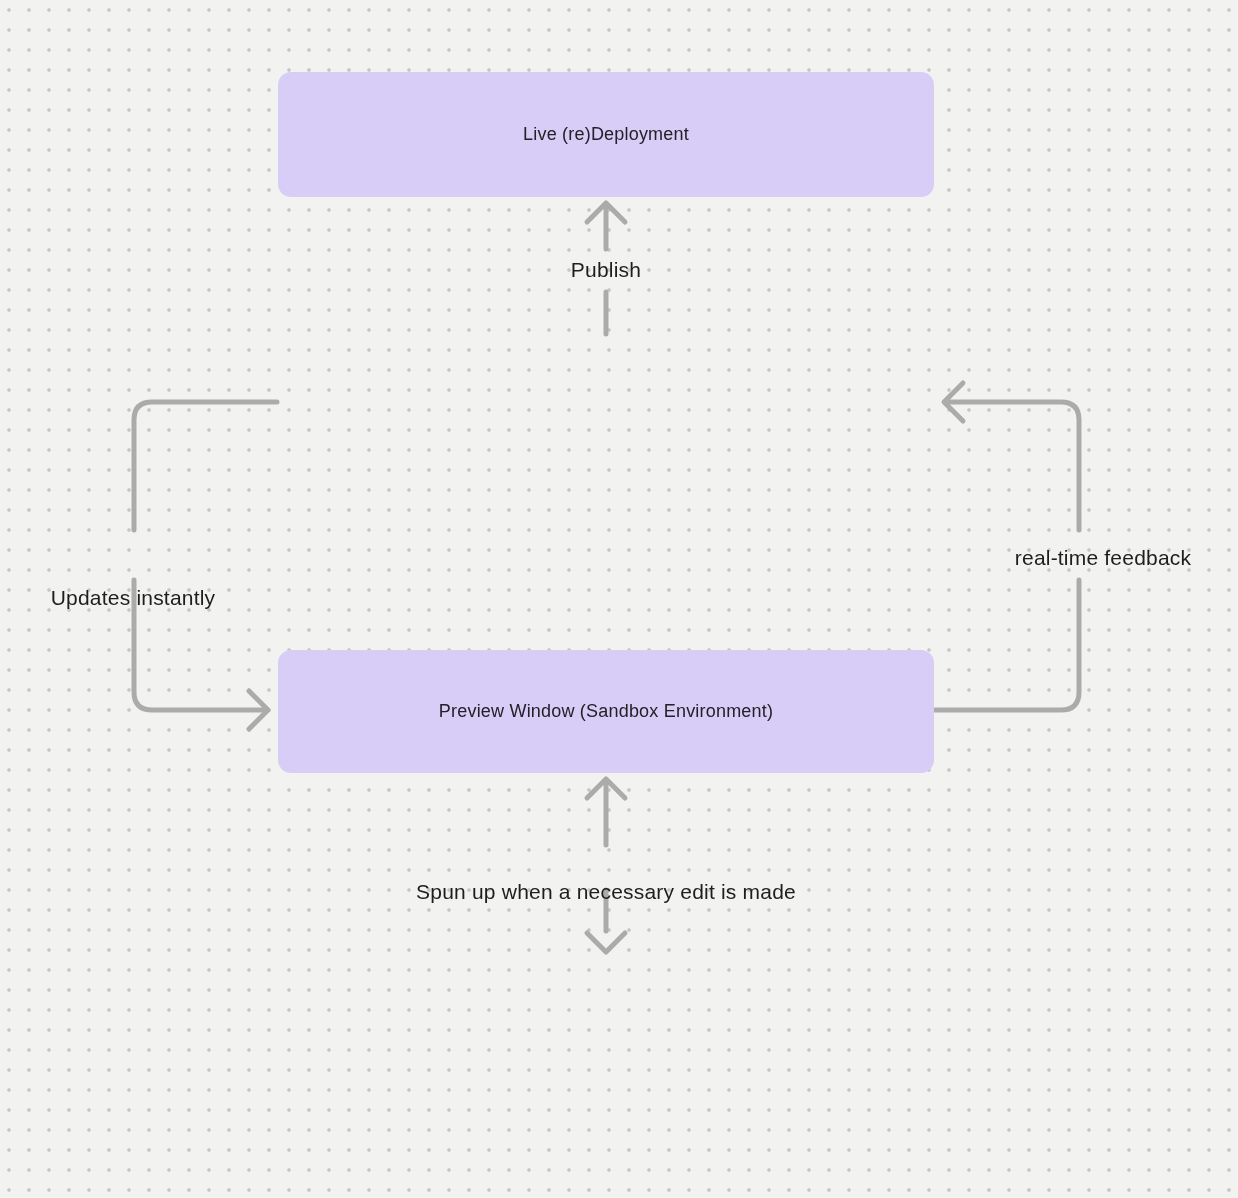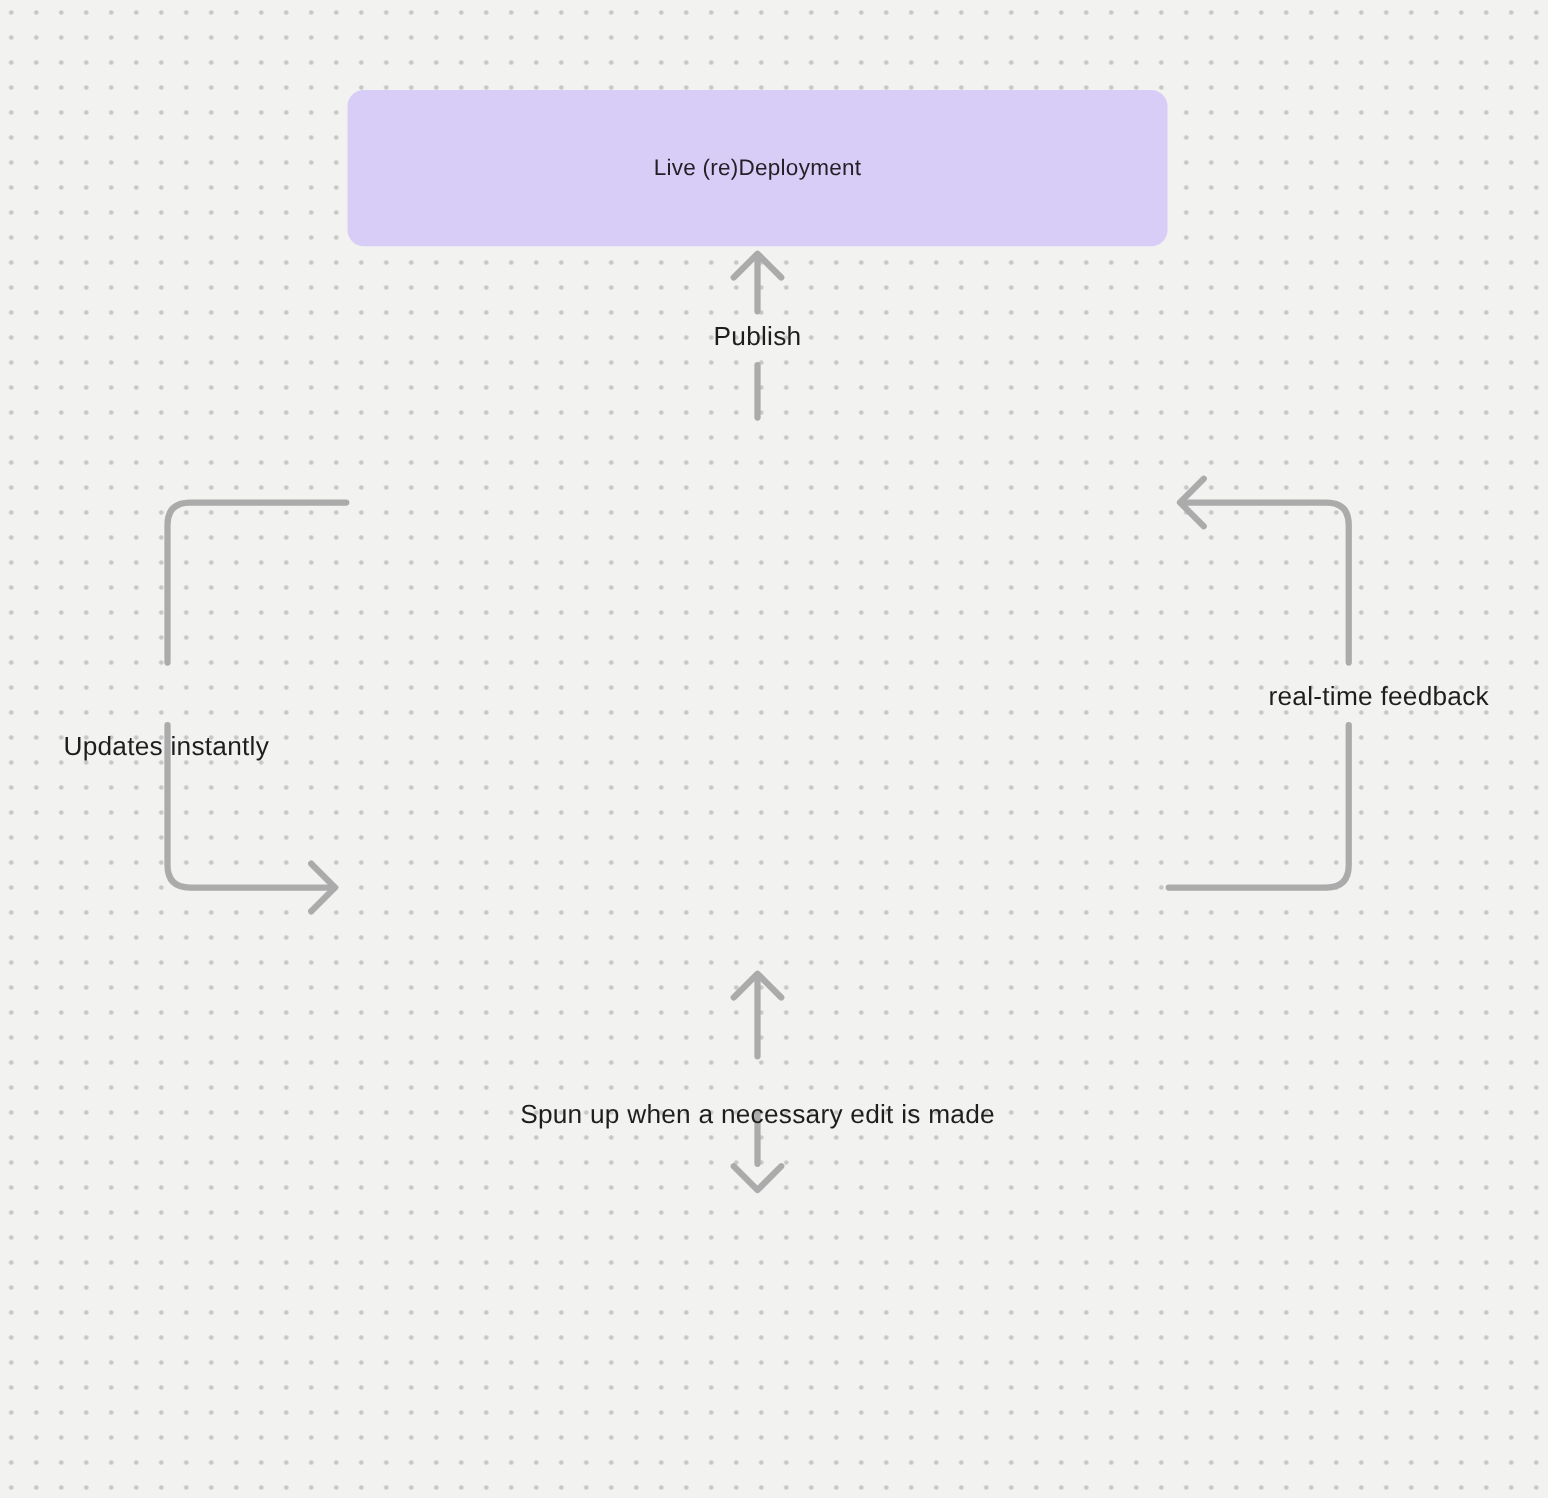--- a/index.html
+++ b/index.html
@@ -91,20 +91,23 @@
       <path d="M606 890 V931"></path>
       <polyline points="587,933 606,952 625,933"></polyline>
     </g>
   </svg>
 
   <div class="node node-1">
     <span>Live (re)Deployment</span>
   </div>
 
 
+  <div class="node node-3">
+    <span>Preview Window (Sandbox Environment)</span>
+  </div>
 
 
   <div class="edge-label label-publish">Publish</div>
   <div class="edge-label label-updates">Updates instantly</div>
   <div class="edge-label label-feedback">real-time feedback</div>
   <div class="edge-label label-spunup">Spun up when a necessary edit is made</div>
 
 </div>
 
 </body></html>

